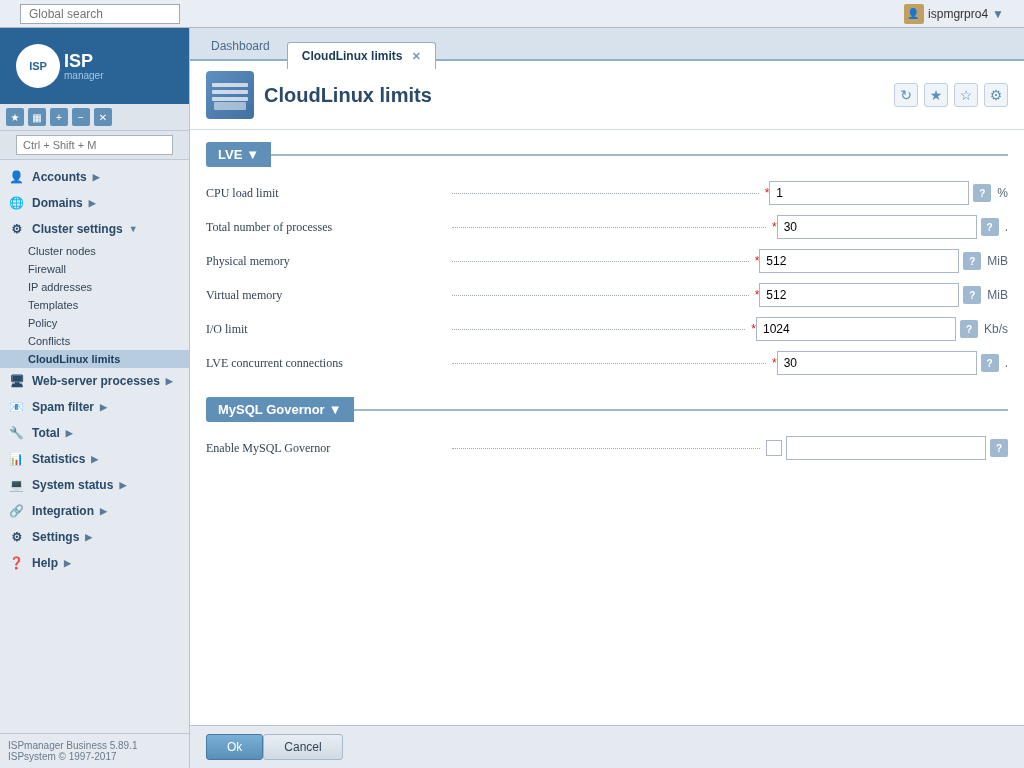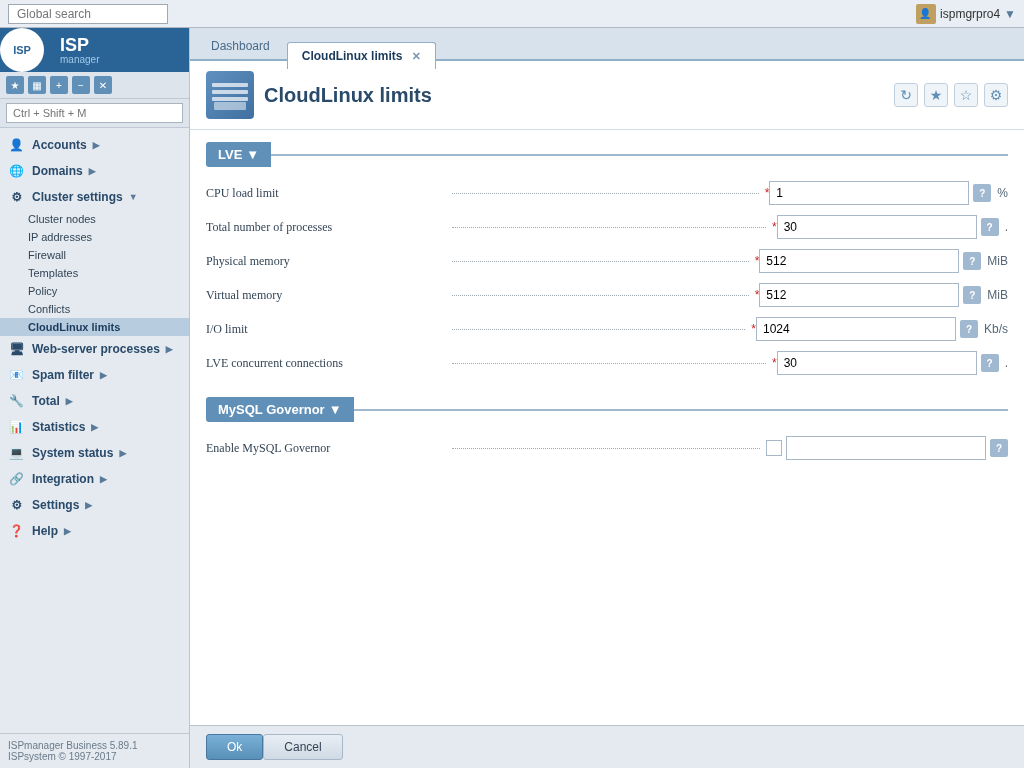--- a/index.html
+++ b/index.html
@@ -5,21 +5,21 @@
     * { box-sizing: border-box; margin: 0; padding: 0; }
     body { font-family: Arial, sans-serif; font-size: 12px; background: #d0d8e0; height: 768px; overflow: hidden; display: flex; flex-direction: column; }
 
     
     .top-bar {
       background: #e8eef4;
       border-bottom: 1px solid #b0b8c4;
       display: flex;
       align-items: center;
       justify-content: space-between;
-      padding: 0 8px;
+      padding: 0 20px;
       height: 28px;
       flex-shrink: 0;
     }
     .top-bar-left { display: flex; align-items: center; }
     .search-box {
       border: 1px solid #a0a8b4;
       background: white;
       padding: 2px 8px;
       font-size: 12px;
       width: 160px;
@@ -37,24 +37,24 @@
       width: 190px;
       background: #e4eaf0;
       border-right: 1px solid #b8c4d0;
       display: flex;
       flex-direction: column;
       flex-shrink: 0;
       overflow-y: auto;
     }
     .sidebar-logo {
       background: #2a6496;
-      padding: 0;
-      display: flex;
-      align-items: center;
-      gap: 16px;
+      padding: 16px;
+      display: flex;
+      align-items: center;
+      gap: 4px;
     }
     .logo-circle {
       width: 44px;
       height: 44px;
       background: white;
       border-radius: 50%;
       display: flex;
       align-items: center;
       justify-content: center;
     }
@@ -71,21 +71,21 @@
     }
     .sidebar-toolbar-icon {
       width: 18px; height: 18px;
       background: #6090b8;
       border-radius: 2px;
       display: inline-flex; align-items: center; justify-content: center;
       color: white; font-size: 10px; cursor: pointer;
     }
 
     .sidebar-search {
-      padding: 4px 6px;
+      padding: 4px 16px;
       background: #dde4ec;
       border-bottom: 1px solid #c0c8d4;
     }
     .sidebar-search input {
       width: 100%;
       border: 1px solid #a8b4c0;
       background: white;
       padding: 2px 6px;
       font-size: 11px;
       height: 20px;
@@ -366,22 +366,22 @@
         <span>Domains</span>
         <span class="nav-arrow">▶</span>
       </div>
 
       <div class="nav-section">
         <span class="nav-icon">⚙</span>
         <span>Cluster settings</span>
         <span class="nav-arrow">▼</span>
       </div>
       <div class="nav-sub-item">Cluster nodes</div>
+      <div class="nav-sub-item">Firewall</div>
       <div class="nav-sub-item">IP addresses</div>
-      <div class="nav-sub-item">Firewall</div>
       <div class="nav-sub-item">Templates</div>
       <div class="nav-sub-item">Policy</div>
       <div class="nav-sub-item">Conflicts</div>
       <div class="nav-sub-item active">CloudLinux limits</div>
 
       <div class="nav-section">
         <span class="nav-icon">🖥</span>
         <span>Web-server processes</span>
         <span class="nav-arrow">▶</span>
       </div>

